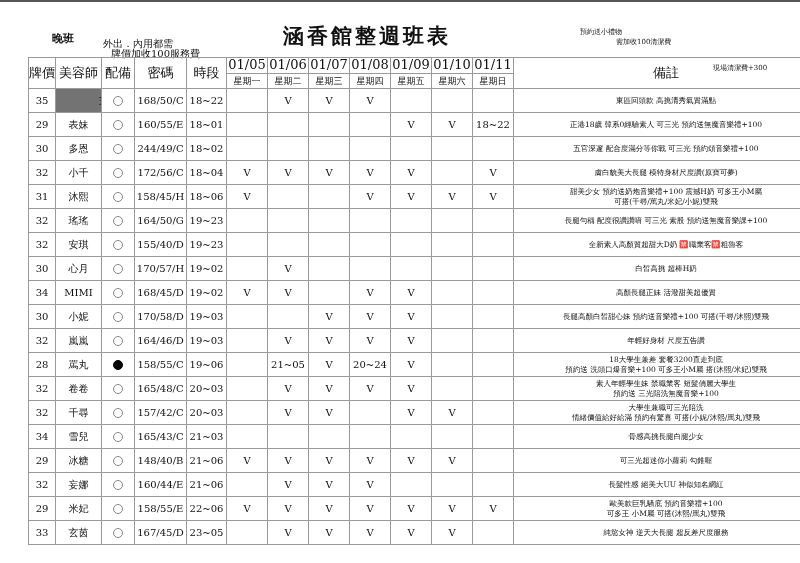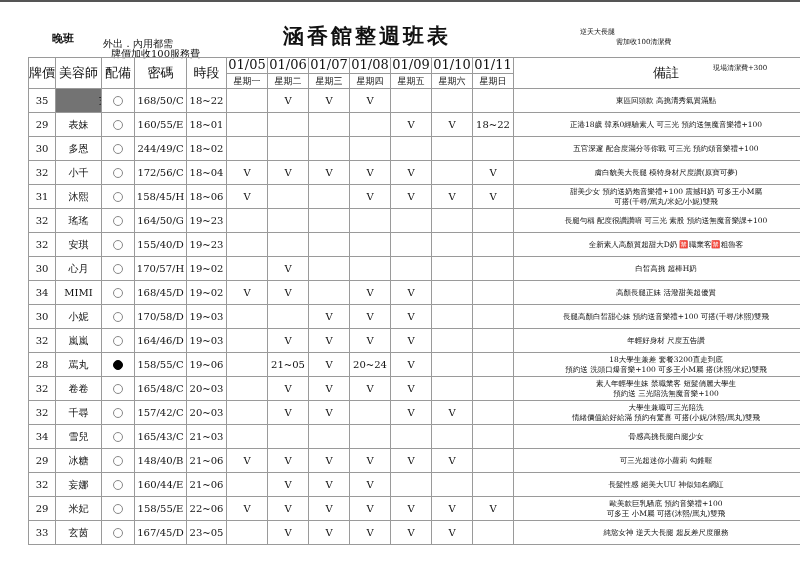--- a/index.html
+++ b/index.html
@@ -38,21 +38,21 @@
 
 <div class="topbar"></div>
 
 <div class="hdr-shift">晚班</div>
 <div class="hdr-note1">
   <div>外出．內用都需</div>
   <div class="l2">牌價加收100服務費</div>
 </div>
 <div class="hdr-title">涵香館整週班表</div>
 <div class="hdr-note2">
-  <div>逆天大長腿</div>
+  <div>預約送小禮物</div>
   <div class="l2">需加收100清潔費</div>
 </div>
 <div class="hdr-note3">現場清潔費+300</div>
 
 <table class="sched">
   <colgroup>
     <col style="width:27px">
       <col style="width:46px">
       <col style="width:33px">
       <col style="width:52px">

